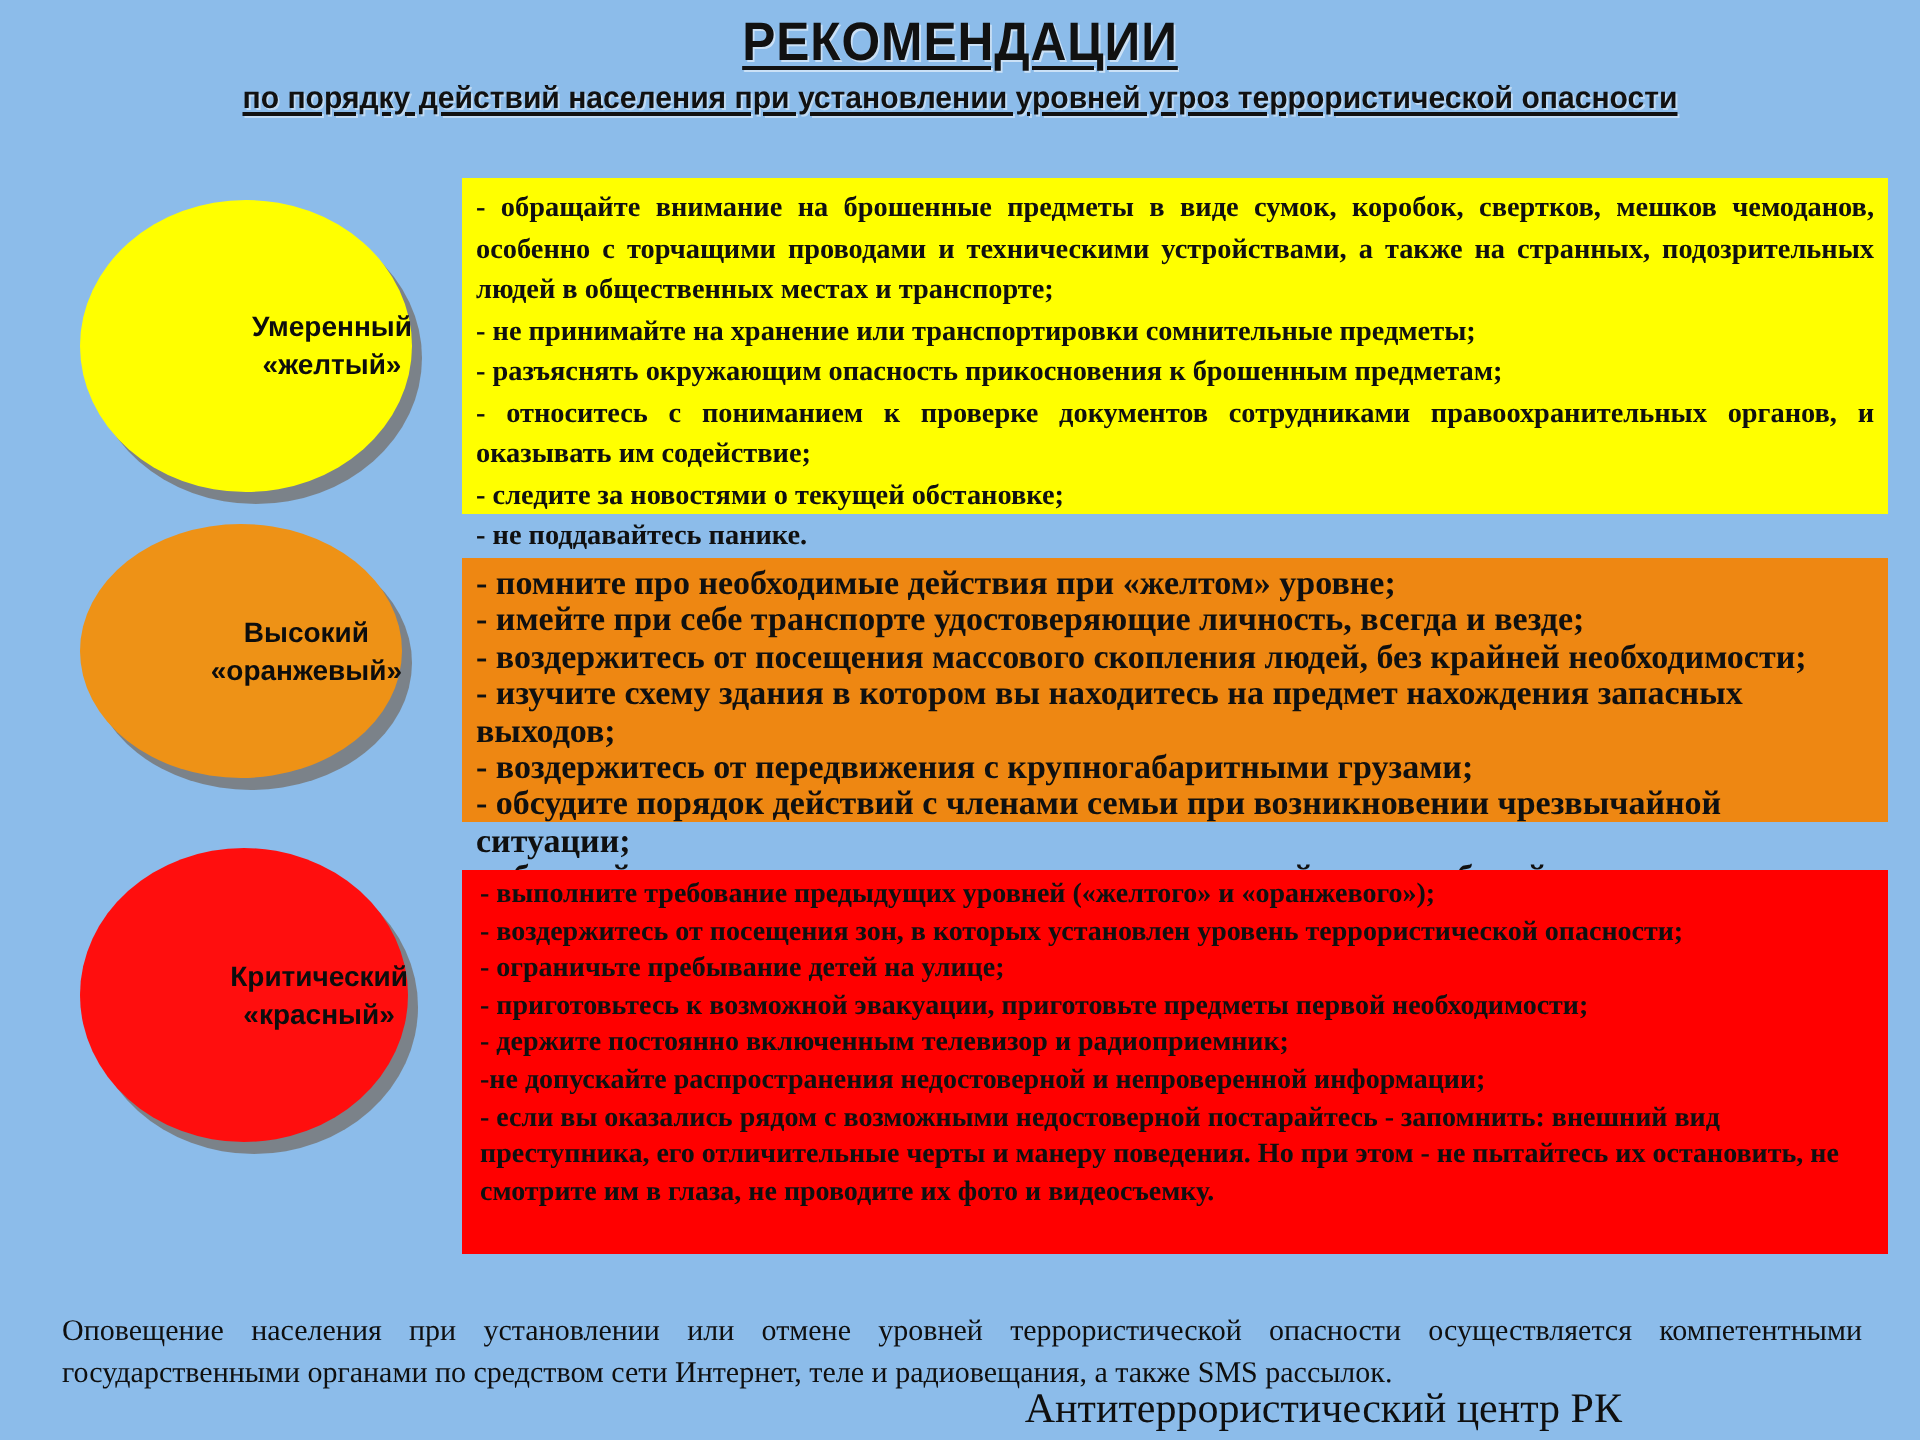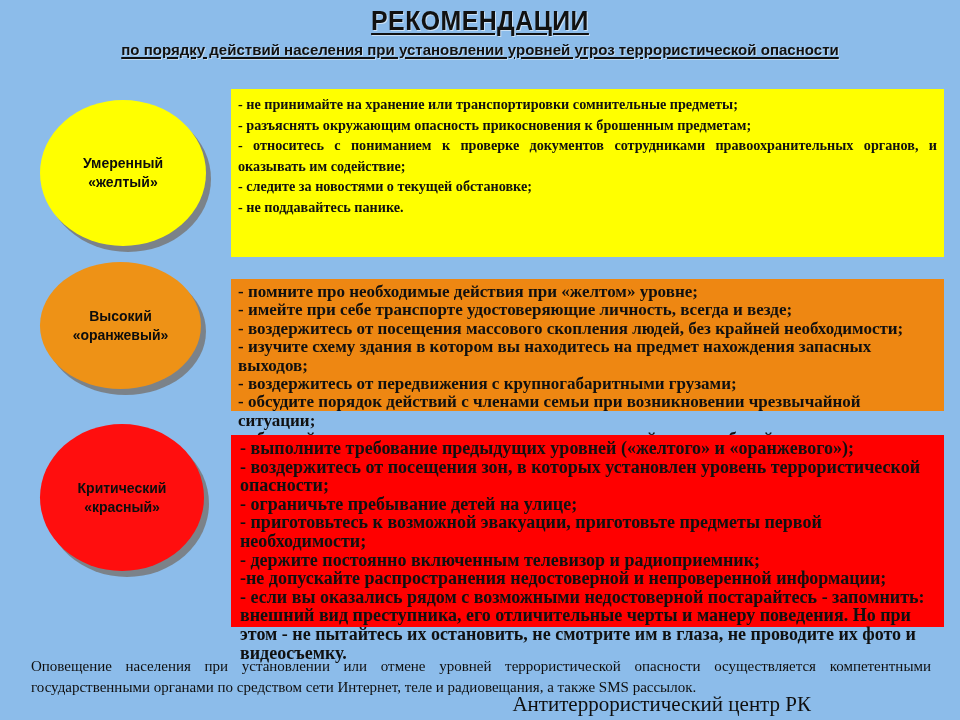--- a/index.html
+++ b/index.html
@@ -58,21 +58,21 @@
     text-shadow: 1px 1px 0 rgba(255,255,255,0.45);
   }
 
   
   .level-circle {
     position: absolute;
     border-radius: 50%;
     box-shadow: 5px 6px 0 rgba(120,120,120,0.85);
     display: flex;
     align-items: center;
-    justify-content: center;
+    justify-content: flex-end;
     text-align: center;
   }
   .level-circle .clabel {
     font-family: "Liberation Sans", "DejaVu Sans", sans-serif;
     font-weight: bold;
     font-size: 14px;
     line-height: 19px;
     color: #0d0d0d;
     white-space: pre-line;
   }
@@ -125,21 +125,21 @@
     padding: 4px 7px 0 7px;
     font-size: 17px;
     line-height: 18.4px;
   }
 
   #panel-red {
     left: 231px; top: 435px;
     width: 713px; height: 192px;
     background: #FF0000;
     padding: 4px 7px 0 9px;
-    font-size: 18px;
+    font-size: 14px;
     line-height: 18.6px;
   }
 
   
   .footer-note {
     position: absolute;
     left: 31px; top: 639px;
     width: 900px;
     font-family: "Liberation Serif", "DejaVu Serif", serif;
     font-size: 15px;
@@ -167,20 +167,21 @@
     <div class="title">РЕКОМЕНДАЦИИ</div>
     <div class="subtitle">по порядку действий населения при установлении уровней угроз террористической опасности</div>
   </div>
 
   <div class="level-circle" id="circle-yellow">
     <span class="clabel">Умеренный
 «желтый»</span>
   </div>
 
   <div class="panel" id="panel-yellow">
+    <p class="justified">-  обращайте внимание на брошенные предметы в виде сумок, коробок, свертков, мешков чемоданов, особенно с торчащими проводами и техническими устройствами, а также на странных, подозрительных людей в общественных местах и транспорте;</p>
     <p>- не принимайте на хранение или транспортировки сомнительные предметы;</p>
     <p>- разъяснять окружающим опасность прикосновения к брошенным предметам;</p>
     <p class="justified">-  относитесь с пониманием к проверке документов сотрудниками правоохранительных органов, и оказывать им содействие;</p>
     <p>- следите за новостями о текущей обстановке;</p>
     <p>- не поддавайтесь панике.</p>
   </div>
 
   <div class="level-circle" id="circle-orange">
     <span class="clabel">Высокий
 «оранжевый»</span>

